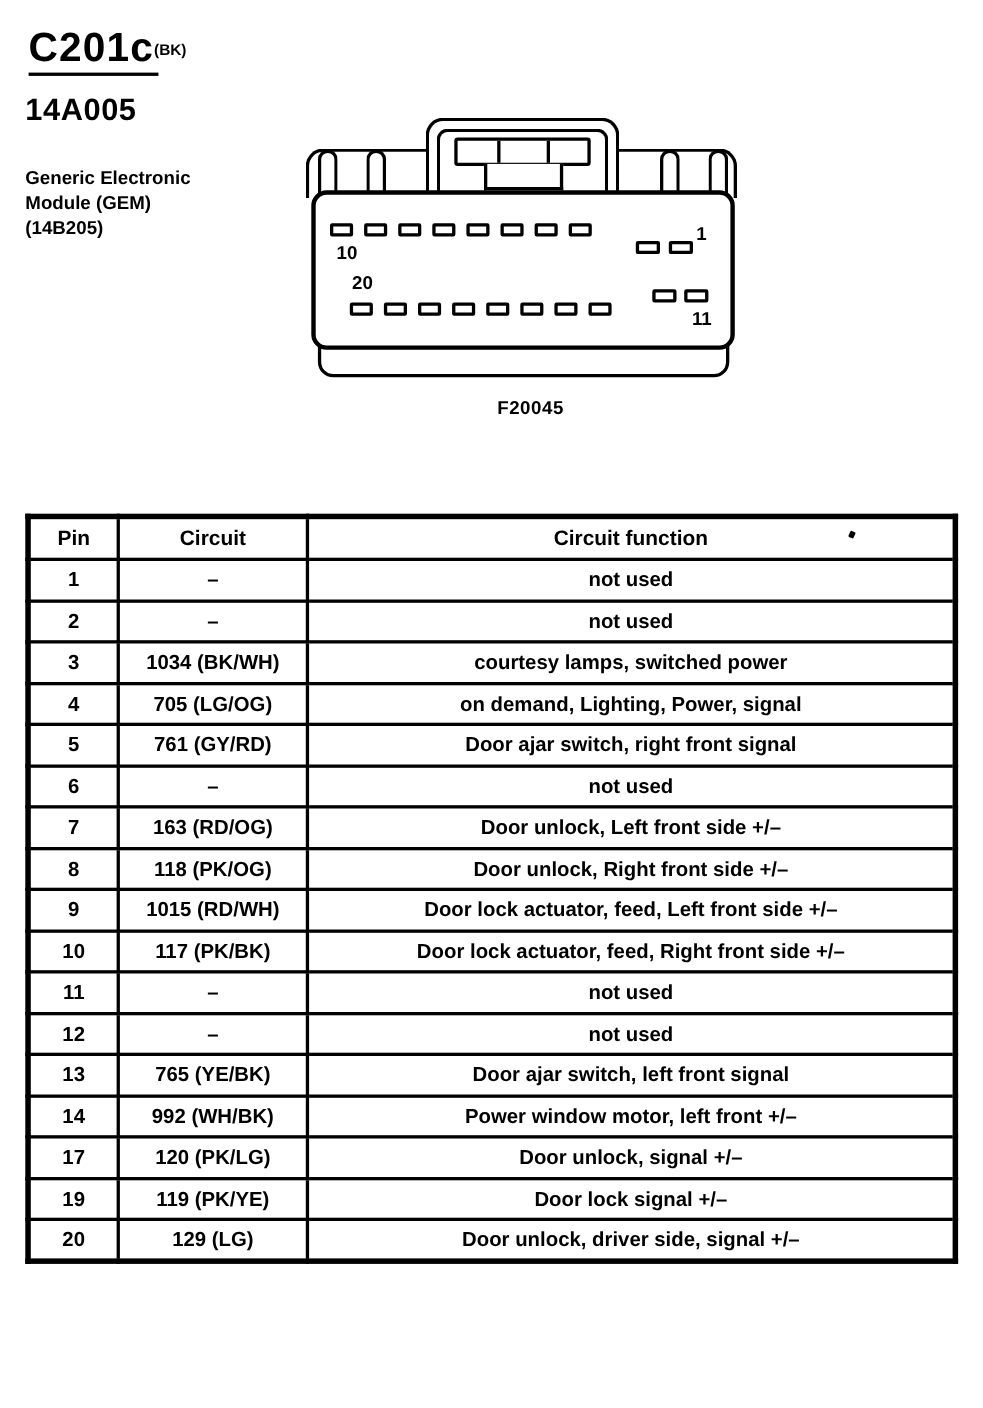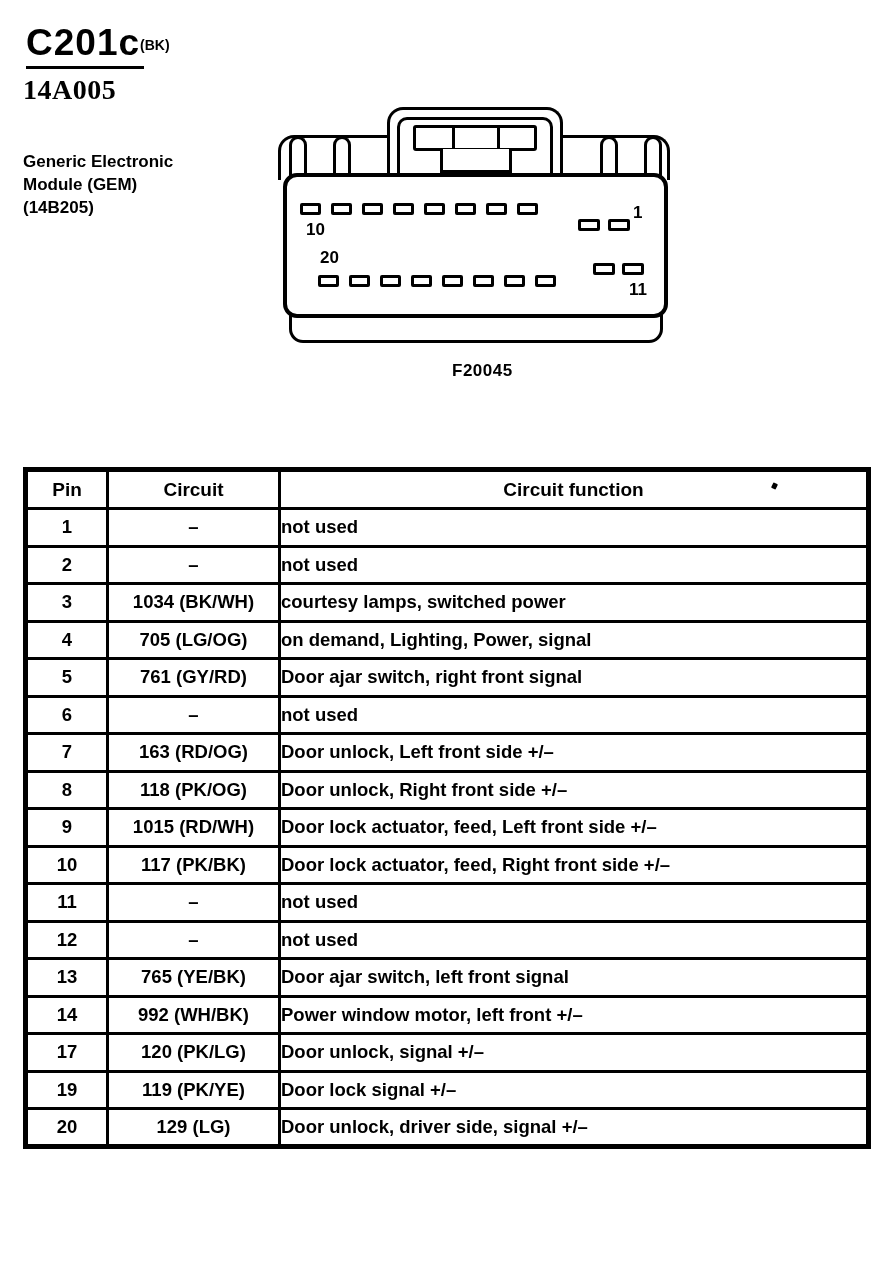--- a/index.html
+++ b/index.html
@@ -18,22 +18,22 @@
     font-size: 37px; font-weight: 700; letter-spacing: 1px;
     line-height: 1.05;
     border-bottom: 3px solid #000;
     padding: 0 4px 3px 0;
   }
   .hdr-connector-color {
     position: absolute; left: 140px; top: 37px;
     font-size: 14px; font-weight: 700;
   }
   .hdr-part-number {
-    position: absolute; left: 23px; top: 74px;
-    font-size: 28px; font-weight: 700; letter-spacing: 0.5px; font-family: Liberation Serif, serif;
+    position: absolute; left: 23px; top: 84px;
+    font-size: 28px; font-weight: 700; letter-spacing: 0.5px;
   }
   .hdr-component {
     position: absolute; left: 23px; top: 150px;
     font-size: 17px; font-weight: 700; line-height: 23px;
   }
 
   
   .conn-layer { position: absolute; left: 0; top: 0; width: 894px; height: 460px; }
   .shape { position: absolute; box-sizing: border-box; background: #fff; border: 3px solid #000; }
 
@@ -79,21 +79,21 @@
   table.pinout th, table.pinout td {
     border: 3px solid #000; padding: 0; font-weight: 700;
     overflow: hidden; white-space: nowrap;
   }
   table.pinout thead tr { height: 39px; }
   table.pinout tbody tr { height: 37.5px; }
   table.pinout th { font-size: 19px; text-align: center; }
   table.pinout td { font-size: 18.5px; }
   td.pin { text-align: center; }
   td.circuit { text-align: center; }
-  td.func { text-align: left; padding-left: 18px; }
+  td.func { text-align: center; padding-left: 18px; }
 
   .stray-mark { position: absolute; left: 772px; top: 483px; width: 5px; height: 6px;
                 background: #000; transform: rotate(25deg); border-radius: 1px; }
 </style>
 </head>
 <body>
 
 <div class="hdr-connector-id">C201c</div>
 <div class="hdr-connector-color">(BK)</div>
 <div class="hdr-part-number">14A005</div>

